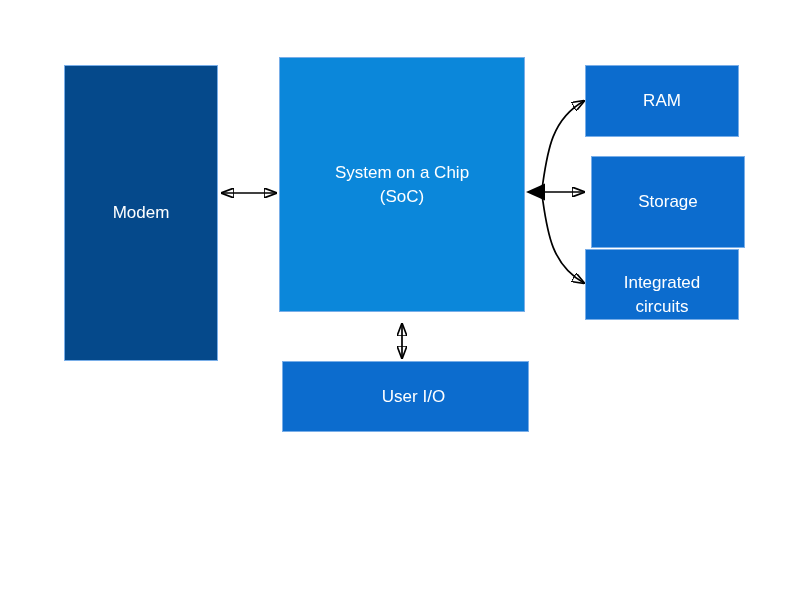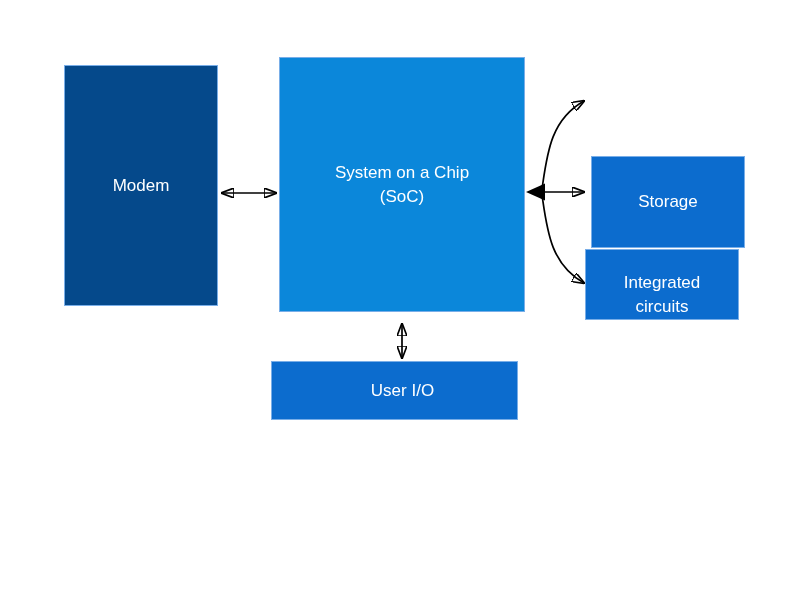--- a/index.html
+++ b/index.html
@@ -17,26 +17,26 @@
     align-items: center;
     justify-content: center;
     box-sizing: border-box;
     border: 1.5px solid var(--node-border, #79aee8);
     color: var(--node-text, #ffffff);
     font-size: 17px;
     line-height: 24px;
     text-align: center;
     white-space: pre-line;
   }
-  .node--modem   { left: 64px;  top: 65px;  width: 154px; height: 241px; background: var(--modem-fill, #05498b); }
+  .node--modem   { left: 64px;  top: 65px;  width: 154px; height: 296px; background: var(--modem-fill, #05498b); }
   .node--soc     { left: 279px; top: 57px;  width: 246px; height: 255px; background: var(--soc-fill, #0b87da); }
   .node--ram     { left: 585px; top: 65px;  width: 154px; height: 72px;  background: var(--node-fill, #0c6cce); }
   .node--storage { left: 591px; top: 156px; width: 154px; height: 92px;  background: var(--node-fill, #0c6cce); }
   .node--ic      { left: 585px; top: 249px; width: 154px; height: 71px;  background: var(--node-fill, #0c6cce); align-items: flex-end; }
-  .node--userio  { left: 271px; top: 361px; width: 247px; height: 59px;  background: var(--node-fill, #0c6cce); padding-left: 16px; }
+  .node--userio  { left: 282px; top: 361px; width: 247px; height: 71px;  background: var(--node-fill, #0c6cce); padding-left: 16px; }
   .arrows {
     position: absolute;
     left: 0; top: 0;
     width: 800px; height: 600px;
     pointer-events: none;
   }
   .arrows path, .arrows line { stroke: var(--arrow, #000000); stroke-width: 1.7; fill: none; }
   .arrows .head { fill: var(--arrow, #000000); stroke: none; }
   .diagram-title {
     position: absolute;
@@ -54,20 +54,23 @@
 
   <div class="node node--modem">
     <span>Modem</span>
   </div>
 
   <div class="node node--soc">
     <span>System on a Chip
 (SoC)</span>
   </div>
 
+  <div class="node node--ram">
+    <span>RAM</span>
+  </div>
 
   <div class="node node--storage">
     <span>Storage</span>
   </div>
 
   <div class="node node--ic">
     <span>Integrated
 circuits</span>
   </div>
 

